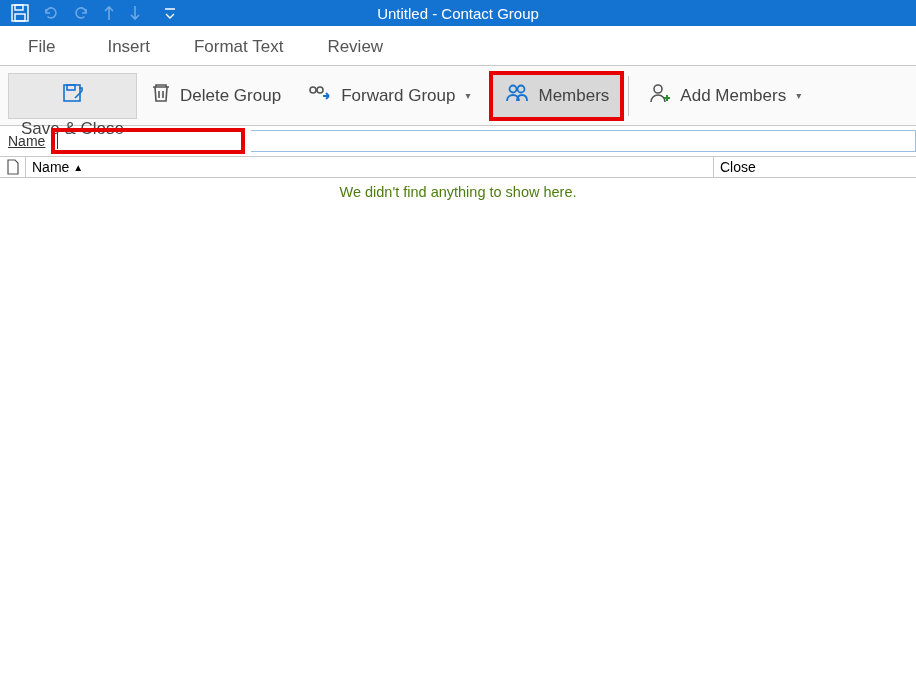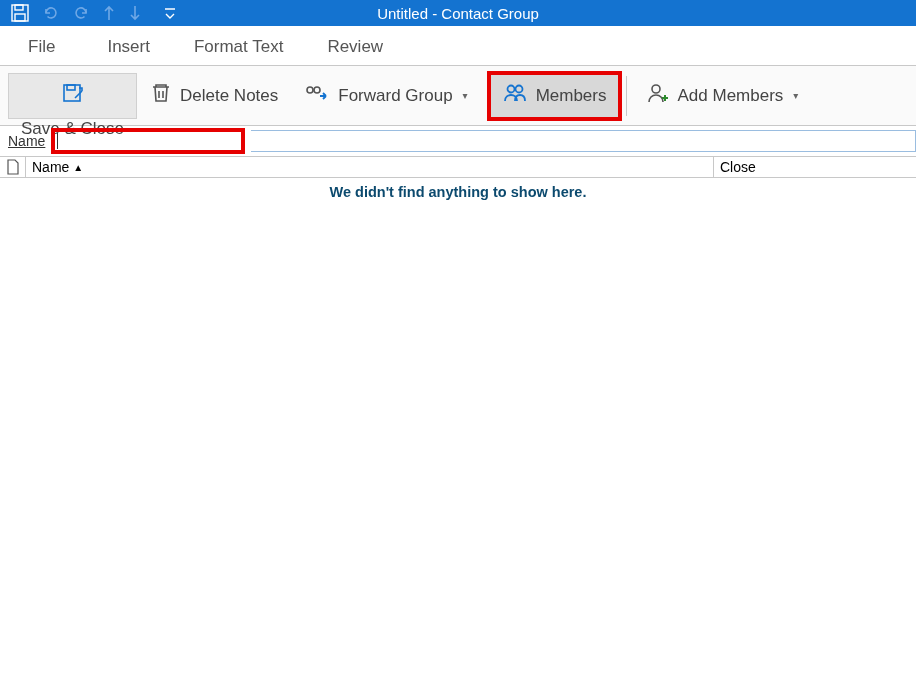--- a/index.html
+++ b/index.html
@@ -142,24 +142,23 @@
     padding-left: 6px;
     height:100%;
   }
   .col-icon { width: 26px; border-right:1px solid #c8c8c8; }
   .col-name { width: 688px; border-right:1px solid #c8c8c8; }
   .col-email { flex:1; }
   .sort-arrow { font-size:10px; }
   .empty-msg {
     text-align: center;
     font-size: 14.5px;
-    color: #0c4a6e;
+    color: #4d7c0f;
     padding-top: 6px;
     width: 100%;
-    font-weight: bold;
   }
   .list-area {
     position: relative;
     height: 480px;
   }
 </style>
 </head>
 <body>
 
 <div class="titlebar">
@@ -222,21 +221,21 @@
     <span>Save &amp; Close</span>
   </div>
 
   <div class="rbtn">
     <span>
       <svg width="22" height="24" viewBox="0 0 22 24">
           <path d="M3 6h16M6 6V4h10v2M5 6l1 14h10l1-14" fill="none" stroke="#555" stroke-width="1.6"></path>
           <path d="M9 10v7M13 10v7" stroke="#555" stroke-width="1.6"></path>
         </svg>
     </span>
-    <span>Delete Notes</span>
+    <span>Delete Group</span>
   </div>
 
   <div class="rbtn">
     <span>
       <svg width="26" height="22" viewBox="0 0 26 22">
           <circle cx="6" cy="8" r="3" fill="none" stroke="#555" stroke-width="1.6"></circle>
           <circle cx="13" cy="8" r="3" fill="none" stroke="#555" stroke-width="1.6"></circle>
           <path d="M16 14h6m0 0l-3-3m3 3l-3 3" fill="none" stroke="#1473d0" stroke-width="1.8"></path>
         </svg>
     </span>

